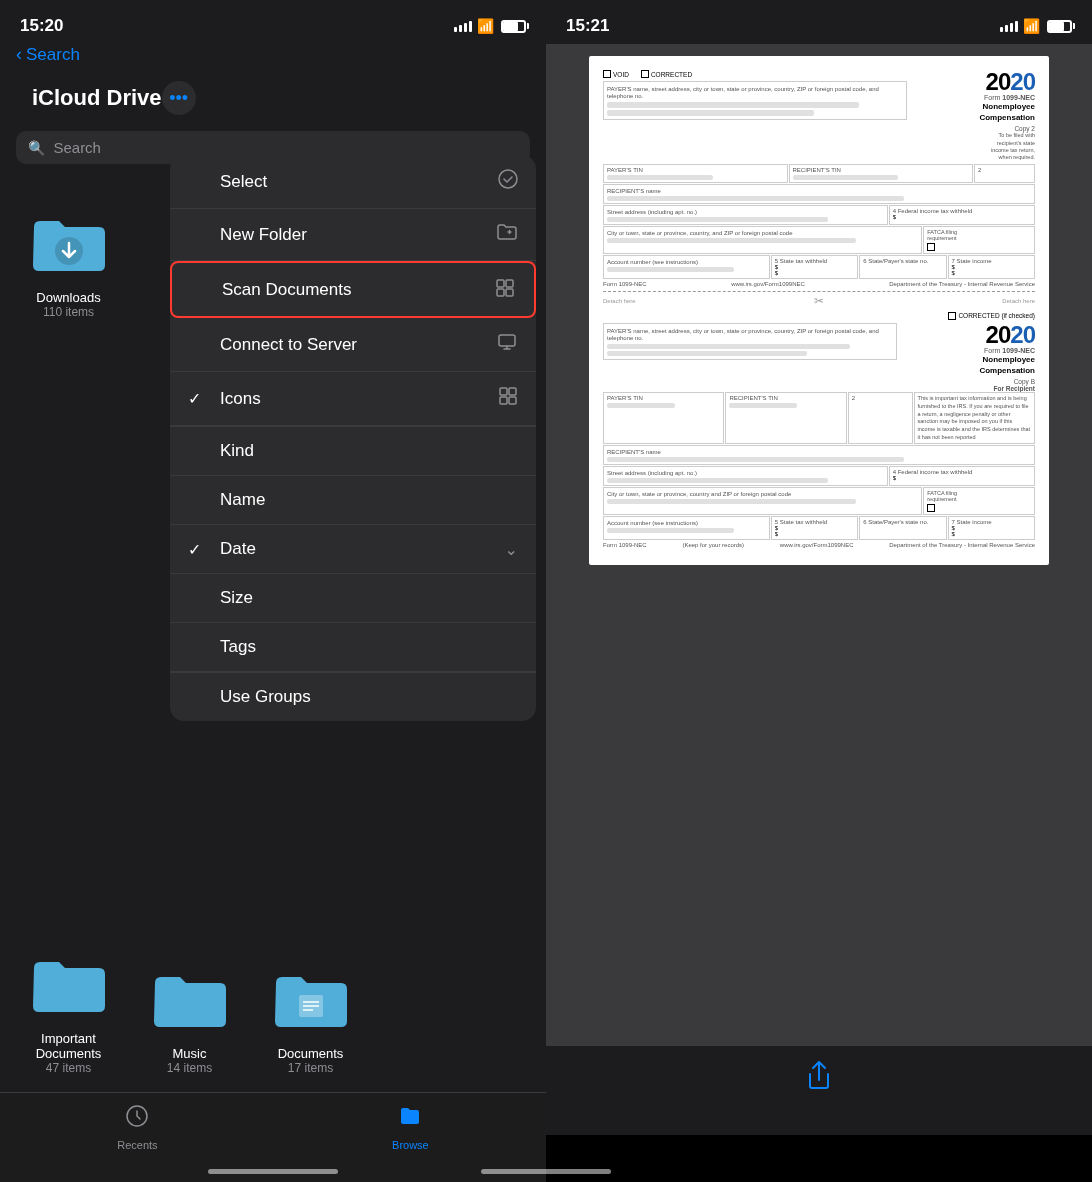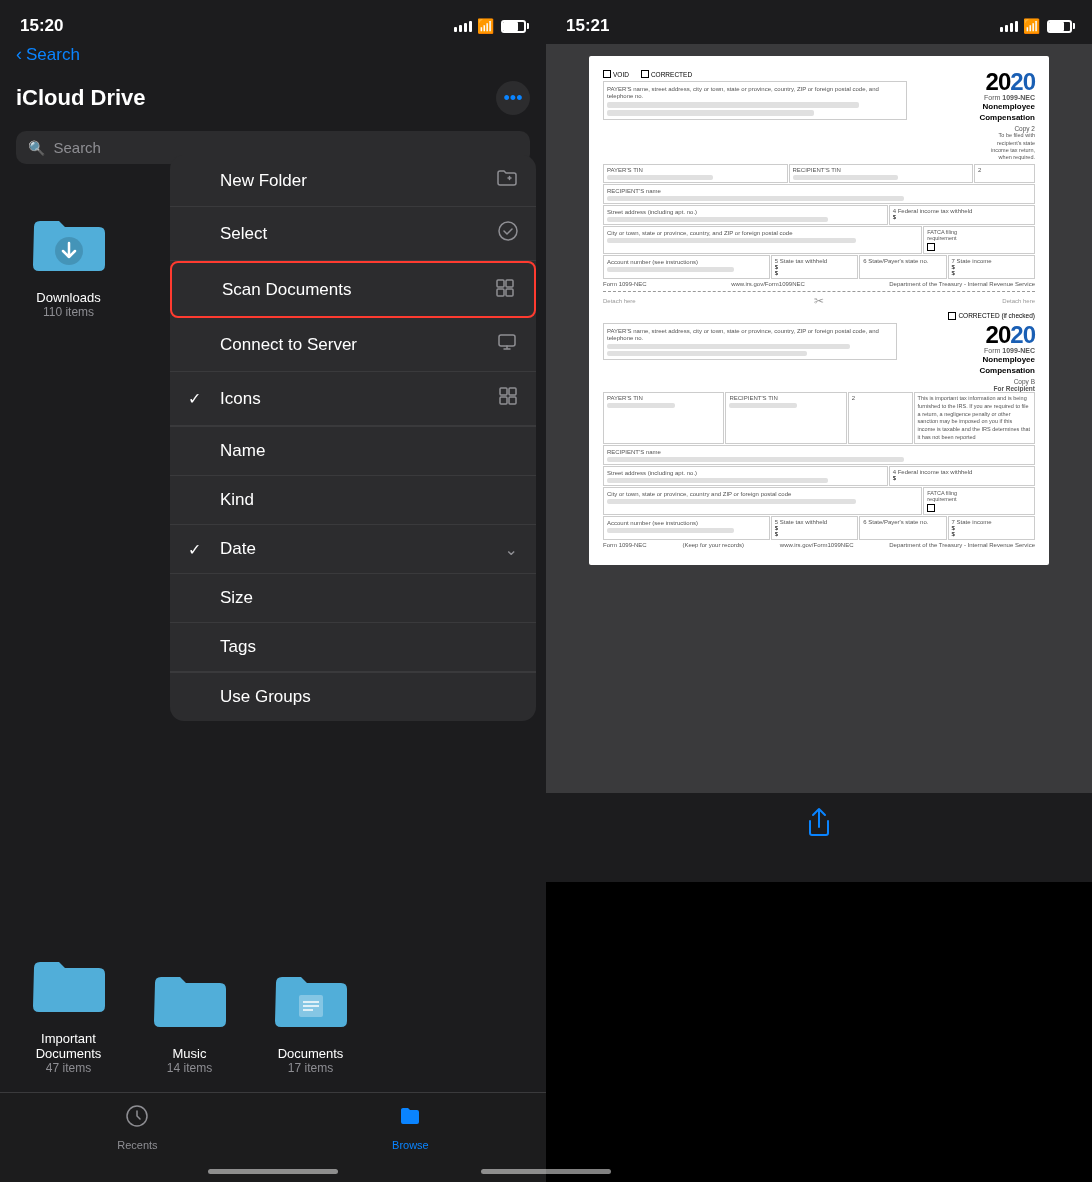--- a/index.html
+++ b/index.html
@@ -80,22 +80,22 @@
       padding: 8px 12px;
       gap: 8px;
     }
     .search-icon-small { color: #8e8e93; font-size: 14px; }
     .search-placeholder { color: #8e8e93; font-size: 15px; }
 
     
     .icloud-header {
       display: flex;
       align-items: center;
-      justify-content: space-between;
-      padding: 8px 16px 12px;
+      justify-content: flex-start;
+      padding: 8px 32px 12px;
     }
     .icloud-title {
       font-size: 22px;
       font-weight: 700;
       color: #fff;
     }
     .three-dot-btn {
       width: 34px; height: 34px;
       border-radius: 50%;
       background: #2c2c2e;
@@ -209,21 +209,21 @@
       transform: translateX(-50%);
       width: 130px; height: 5px;
       background: #fff;
       border-radius: 3px;
       opacity: 0.5;
     }
 
     
     .right-panel {
       width: 546px;
-      height: 882px;
+      height: 1135px;
       background: #1c1c1e;
       display: flex;
       flex-direction: column;
     }
 
     .status-bar-right {
       display: flex;
       align-items: center;
       justify-content: space-between;
       padding: 12px 20px 4px;
@@ -351,39 +351,39 @@
       <span class="search-icon-small">🔍</span>
       <span class="search-placeholder">Search</span>
     </div>
   </div>
 
   <div class="dropdown-menu">
 
     <div class="menu-item">
       <div class="menu-item-left">
         <span class="menu-checkmark"> </span>
+        <span class="menu-label">Select</span>
+      </div>
+      <span class="menu-icon-right">
+        <svg width="20" height="20" viewBox="0 0 20 20" fill="none">
+          <circle cx="10" cy="10" r="9" stroke="#8e8e93" stroke-width="1.5"></circle>
+          <path d="M6 10l3 3 5-5" stroke="#8e8e93" stroke-width="1.5" stroke-linecap="round" stroke-linejoin="round"></path>
+        </svg>
+      </span>
+    </div>
+
+    <div class="menu-item">
+      <div class="menu-item-left">
+        <span class="menu-checkmark"> </span>
         <span class="menu-label">New Folder</span>
       </div>
       <span class="menu-icon-right">
         <svg width="22" height="18" viewBox="0 0 22 18" fill="none">
           <path d="M2 4C2 2.9 2.9 2 4 2h4l2 2h8a2 2 0 012 2v8a2 2 0 01-2 2H4a2 2 0 01-2-2V4z" stroke="#8e8e93" stroke-width="1.5"></path>
           <path d="M15 9h-3M13.5 7.5v3" stroke="#8e8e93" stroke-width="1.5" stroke-linecap="round"></path>
-        </svg>
-      </span>
-    </div>
-
-    <div class="menu-item">
-      <div class="menu-item-left">
-        <span class="menu-checkmark"> </span>
-        <span class="menu-label">Select</span>
-      </div>
-      <span class="menu-icon-right">
-        <svg width="20" height="20" viewBox="0 0 20 20" fill="none">
-          <circle cx="10" cy="10" r="9" stroke="#8e8e93" stroke-width="1.5"></circle>
-          <path d="M6 10l3 3 5-5" stroke="#8e8e93" stroke-width="1.5" stroke-linecap="round" stroke-linejoin="round"></path>
         </svg>
       </span>
     </div>
 
     <div class="menu-item scan-docs-item">
       <div class="menu-item-left">
         <span class="menu-checkmark"> </span>
         <span class="menu-label">Scan Documents</span>
       </div>
       <span class="menu-icon-right">
@@ -423,28 +423,28 @@
         </svg>
       </span>
     </div>
 
 
     <div class="menu-divider"></div>
 
     <div class="menu-item">
       <div class="menu-item-left">
         <span class="menu-checkmark"> </span>
+        <span class="menu-label">Kind</span>
+      </div>
+    </div>
+
+    <div class="menu-item">
+      <div class="menu-item-left">
+        <span class="menu-checkmark"> </span>
         <span class="menu-label">Name</span>
-      </div>
-    </div>
-
-    <div class="menu-item">
-      <div class="menu-item-left">
-        <span class="menu-checkmark"> </span>
-        <span class="menu-label">Kind</span>
       </div>
     </div>
 
     <div class="menu-item">
       <div class="menu-item-left">
         <span class="menu-checkmark" style="color:#fff; font-size:16px;">✓</span>
         <span class="menu-label">Date</span>
       </div>
       <span class="menu-icon-right" style="font-size:16px; color:#8e8e93;">⌄</span>
     </div>

